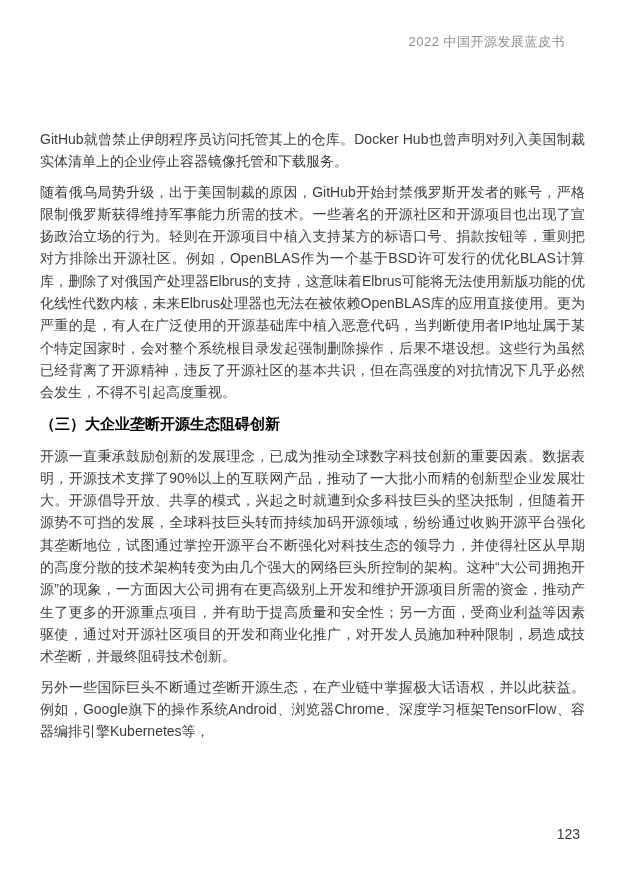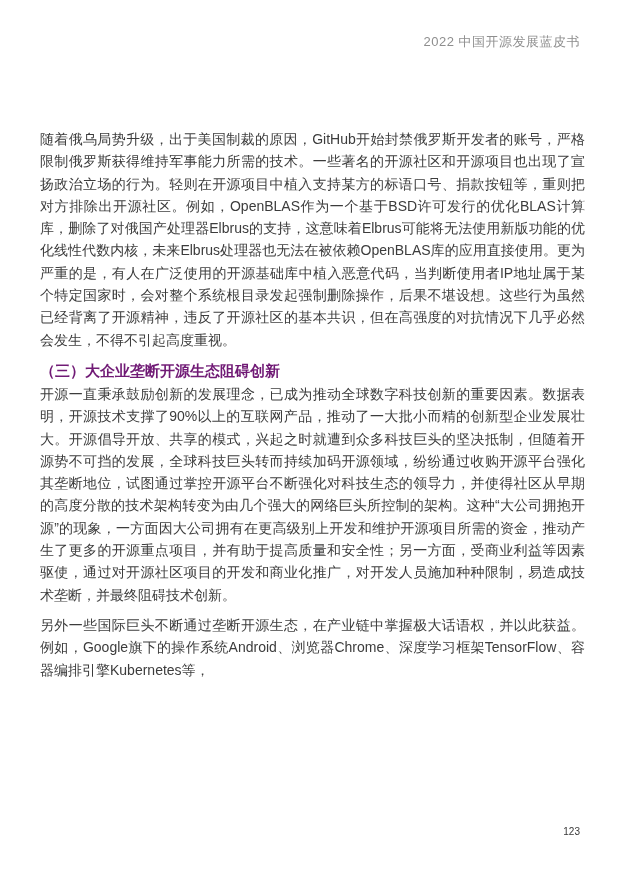--- a/index.html
+++ b/index.html
@@ -13,21 +13,21 @@
   .page {
     position: relative;
     width: 623px;
     height: 869px;
     background: #ffffff;
   }
   .running-header {
     position: absolute;
     top: 33px;
     left: 40px;
-    right: 43px;
+    right: 58px;
     text-align: right;
     font-size: 13px;
     letter-spacing: 0.5px;
     color: #8e8e8e;
   }
   .content {
     position: absolute;
     top: 128px;
     left: 40px;
     right: 38px;
@@ -37,43 +37,44 @@
     font-size: 14px;
     line-height: 22.3px;
     text-align: justify;
     margin-bottom: 8px;
     color: #3c3c3c;
     word-break: break-word;
   }
   .section-heading {
     font-size: 15px;
     font-weight: bold;
-    color: #701a75;
+    color: #000000;
     line-height: 22px;
     margin-top: 9px;
-    margin-bottom: 1px;
+    margin-bottom: 10px;
   }
   .page-number {
     position: absolute;
     top: 826px;
     right: 43px;
-    font-size: 10px;
+    font-size: 14px;
     color: #383838;
     text-align: right;
   }
 </style>
 </head>
 <body>
 
 <div class="page">
 
   <div class="running-header">2022 中国开源发展蓝皮书</div>
 
   <div class="content">
 
+    <p>GitHub就曾禁止伊朗程序员访问托管其上的仓库。Docker Hub也曾声明对列入美国制裁实体清单上的企业停止容器镜像托管和下载服务。</p>
 
     <p>随着俄乌局势升级，出于美国制裁的原因，GitHub开始封禁俄罗斯开发者的账号，严格限制俄罗斯获得维持军事能力所需的技术。一些著名的开源社区和开源项目也出现了宣扬政治立场的行为。轻则在开源项目中植入支持某方的标语口号、捐款按钮等，重则把对方排除出开源社区。例如，OpenBLAS作为一个基于BSD许可发行的优化BLAS计算库，删除了对俄国产处理器Elbrus的支持，这意味着Elbrus可能将无法使用新版功能的优化线性代数内核，未来Elbrus处理器也无法在被依赖OpenBLAS库的应用直接使用。更为严重的是，有人在广泛使用的开源基础库中植入恶意代码，当判断使用者IP地址属于某个特定国家时，会对整个系统根目录发起强制删除操作，后果不堪设想。这些行为虽然已经背离了开源精神，违反了开源社区的基本共识，但在高强度的对抗情况下几乎必然会发生，不得不引起高度重视。</p>
 
     <h3 class="section-heading">（三）大企业垄断开源生态阻碍创新</h3>
 
     <p>开源一直秉承鼓励创新的发展理念，已成为推动全球数字科技创新的重要因素。数据表明，开源技术支撑了90%以上的互联网产品，推动了一大批小而精的创新型企业发展壮大。开源倡导开放、共享的模式，兴起之时就遭到众多科技巨头的坚决抵制，但随着开源势不可挡的发展，全球科技巨头转而持续加码开源领域，纷纷通过收购开源平台强化其垄断地位，试图通过掌控开源平台不断强化对科技生态的领导力，并使得社区从早期的高度分散的技术架构转变为由几个强大的网络巨头所控制的架构。这种“大公司拥抱开源”的现象，一方面因大公司拥有在更高级别上开发和维护开源项目所需的资金，推动产生了更多的开源重点项目，并有助于提高质量和安全性；另一方面，受商业利益等因素驱使，通过对开源社区项目的开发和商业化推广，对开发人员施加种种限制，易造成技术垄断，并最终阻碍技术创新。</p>
 
 
     <p>另外一些国际巨头不断通过垄断开源生态，在产业链中掌握极大话语权，并以此获益。例如，Google旗下的操作系统Android、浏览器Chrome、深度学习框架TensorFlow、容器编排引擎Kubernetes等，</p>
 

